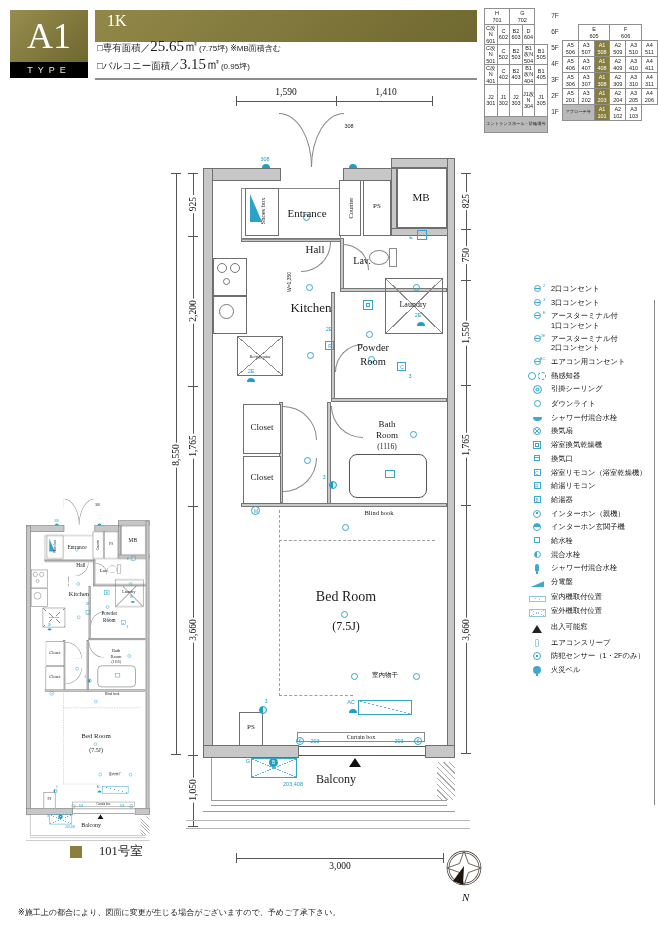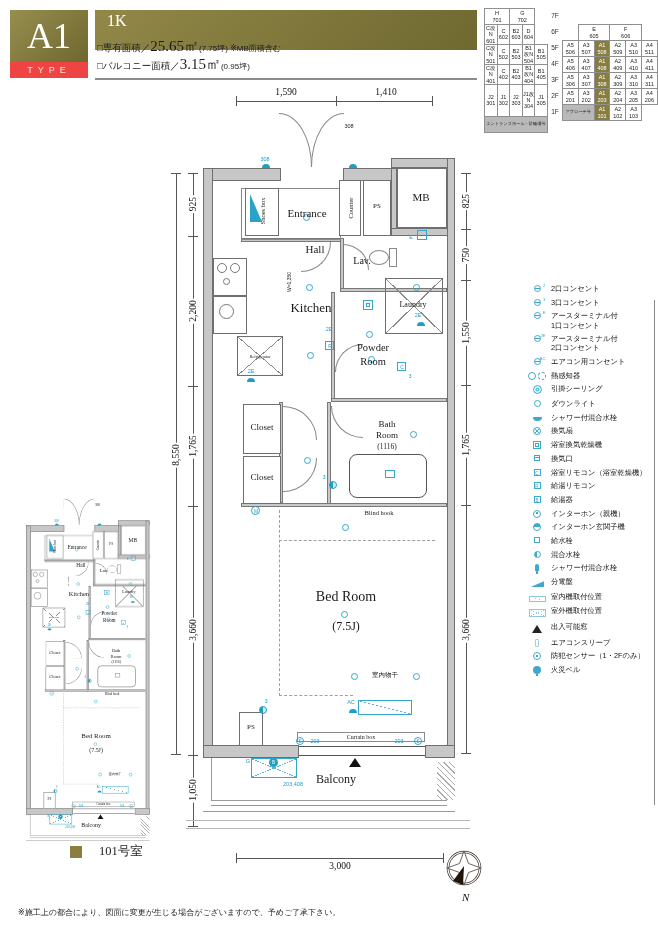--- a/index.html
+++ b/index.html
@@ -2,23 +2,23 @@
 <html><head>
 <meta charset="utf-8">
 <style>
   html,body{margin:0;padding:0;background:#fff;}
   #page{position:relative;width:658px;height:930px;background:#ffffff;overflow:hidden;
         font-family:"Liberation Sans","DejaVu Sans",sans-serif;color:#222;}
   
   .badge{position:absolute;left:10px;top:10px;width:78px;}
   .badge-a1{height:52px;background:linear-gradient(135deg,#978e4e,#6e6730);color:#fff;
             font-family:"Liberation Serif","DejaVu Serif",serif;font-size:36px;line-height:52px;text-align:center;}
-  .badge-type{height:16px;background:#ef4444;color:#efe9d6;font-size:9px;letter-spacing:5px;
+  .badge-type{height:16px;background:#000000;color:#efe9d6;font-size:9px;letter-spacing:5px;
               text-align:center;line-height:16px;}
-  .titlebar{position:absolute;left:95px;top:10px;width:382px;height:40px;
+  .titlebar{position:absolute;left:95px;top:10px;width:382px;height:32px;
             background:linear-gradient(135deg,#918848,#6f6830);color:#fff;
             font-family:"Liberation Serif","DejaVu Serif",serif;font-size:16px;line-height:22px;padding-left:12px;box-sizing:border-box;}
   .areaLine{position:absolute;left:97px;font-size:9.5px;color:#1c1c1c;white-space:nowrap;}
   .areaLine .big{font-family:"Liberation Serif","DejaVu Serif",serif;font-size:15px;}
   .areaLine .sm{font-size:8px;}
   .hdr-rule{position:absolute;left:95px;top:78px;width:382px;height:2px;background:#8c8c8c;}
   
   #unit-grid{position:absolute;left:484px;top:8px;width:174px;height:114px;}
   table.ug{border-collapse:collapse;table-layout:fixed;position:absolute;}
   table.ug td{border:0.5px solid #8f8f8f;text-align:center;vertical-align:middle;padding:0;

